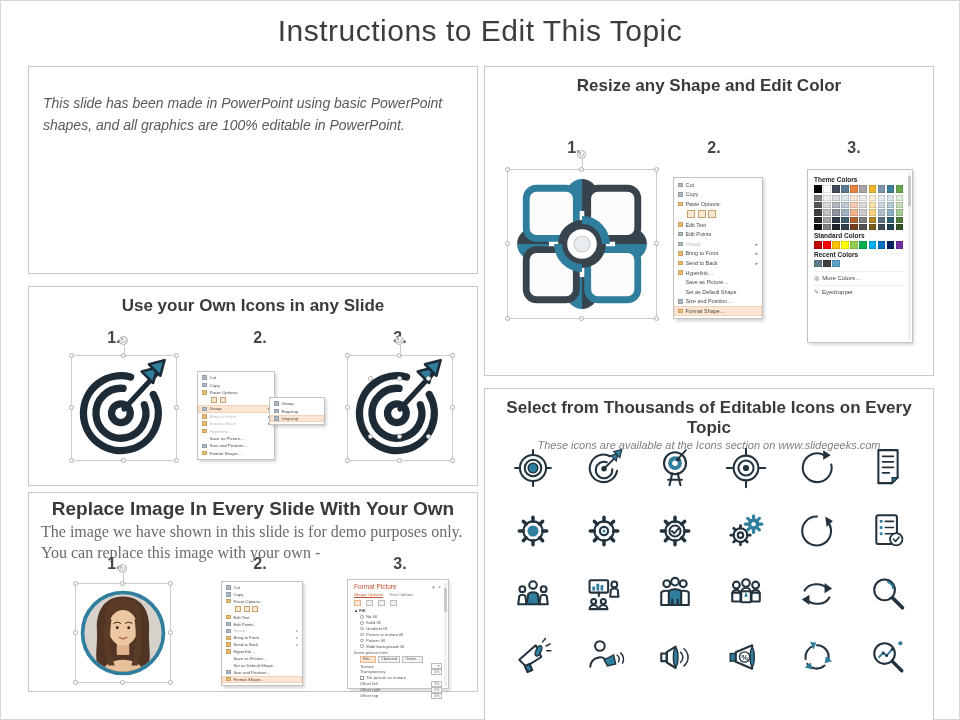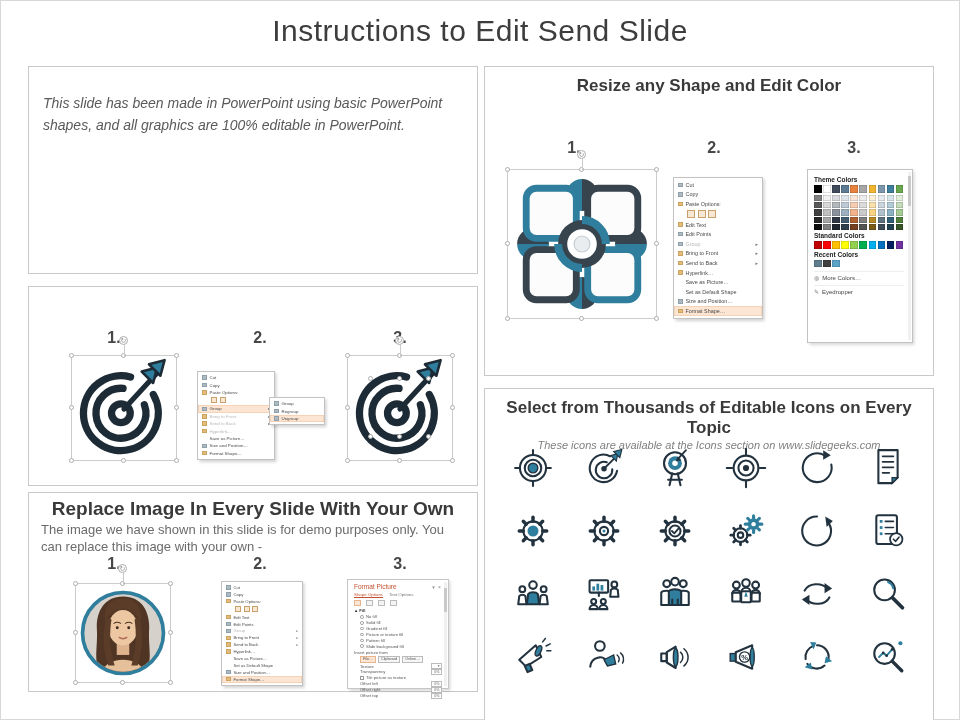--- a/index.html
+++ b/index.html
@@ -10,21 +10,21 @@
   #p-edit   { left:28px;  top:66px;  width:450px; height:208px; }
   #p-icons  { left:28px;  top:286px; width:450px; height:200px; }
   #p-image  { left:28px;  top:492px; width:450px; height:200px; }
   #p-resize { left:484px; top:66px;  width:450px; height:310px; }
   #p-library{ left:484px; top:388px; width:450px; height:341px; }
   .panel h2 { text-align:center; font-size:17px; font-weight:700; color:#3a3a3a; padding-top:9px; }
   #p-image h2 { font-size:19px; padding-top:5px; }
   .it { font-style:italic; font-size:14px; color:#595959; line-height:1.55; padding:0 14px; }
   #p-edit .it.first { margin-top:26px; }
   #p-edit .it.second { margin-top:22px; text-align:justify; }
-  .note { font-size:13px; color:#6b6b6b; line-height:1.3; padding:2px 10px 0 12px; }
+  .note { font-size:16px; color:#6b6b6b; line-height:1.3; padding:2px 10px 0 12px;font-family:Liberation Serif, serif; }
   .stepnum { position:absolute; width:34px; text-align:center; font-size:16px; font-weight:700; color:#474747; }
   
   #p-resize .s1{left:72px;top:72px}  #p-resize .s2{left:212px;top:72px}  #p-resize .s3{left:352px;top:72px}
   #p-icons  .s1{left:68px;top:42px}  #p-icons  .s2{left:214px;top:42px}  #p-icons  .s3{left:354px;top:42px}
   #p-image  .s1{left:68px;top:62px}  #p-image  .s2{left:214px;top:62px}  #p-image  .s3{left:354px;top:62px}
   .art { position:absolute; }
   
   .sel { position:absolute; border:1px solid #ccc; }
   .sel i { position:absolute; width:5px; height:5px; background:#fff; border:1px solid #adadad; border-radius:50%; }
   .sel i.hnw{left:-3px;top:-3px}   .sel i.hn{left:calc(50% - 3px);top:-3px}   .sel i.hne{right:-3px;top:-3px}
@@ -91,27 +91,28 @@
   #quad-art   { left:22px; top:102px; width:150px; height:150px; }
   #target1    { left:42px; top:68px;  width:106px; height:106px; }
   #target3    { left:318px; top:68px; width:106px; height:106px; }
   #portrait   { left:46px; top:90px;  width:96px;  height:100px; }
   .artsvg { width:100%; height:100%; display:block; }
 </style>
 </head>
 <body>
 
 <div class="slide">
-  <h1 class="title">Instructions to Edit Send Slide</h1>
+  <h1 class="title">Instructions to Edit This Topic</h1>
 
   <section class="panel" id="p-edit">
     <p class="it first">This slide has been made in PowerPoint using basic PowerPoint shapes, and all graphics are 100% editable in PowerPoint.</p>
   </section>
 
   <section class="panel" id="p-icons">
+    <h2>Use your Own Icons in any Slide</h2>
     <span class="stepnum s1">1.</span>
     <span class="stepnum s2">2.</span>
     <span class="stepnum s3">3.</span>
 
     <div class="art sel rot" id="target1">
       <svg class="artsvg" viewBox="0 0 100 100">
         <g fill="none" stroke="#1d2b36" stroke-width="7" stroke-linecap="round">
           <path d="M56.3,20.2 A36,36 0 1 0 78.2,37"></path>
           <path d="M49.1,31.1 A24,24 0 1 0 69.6,46.8"></path>
           <circle cx="47" cy="55" r="9"></circle>

